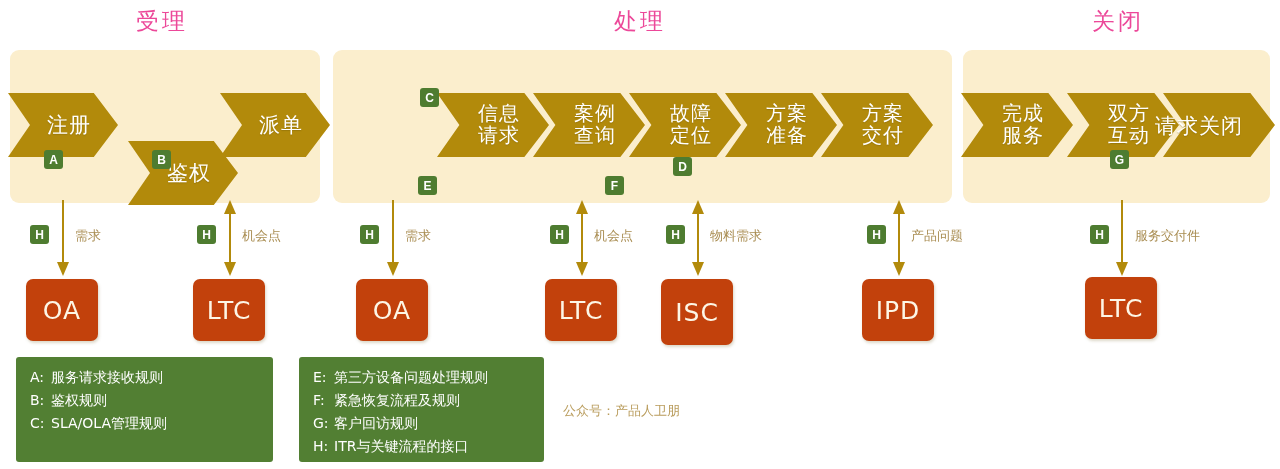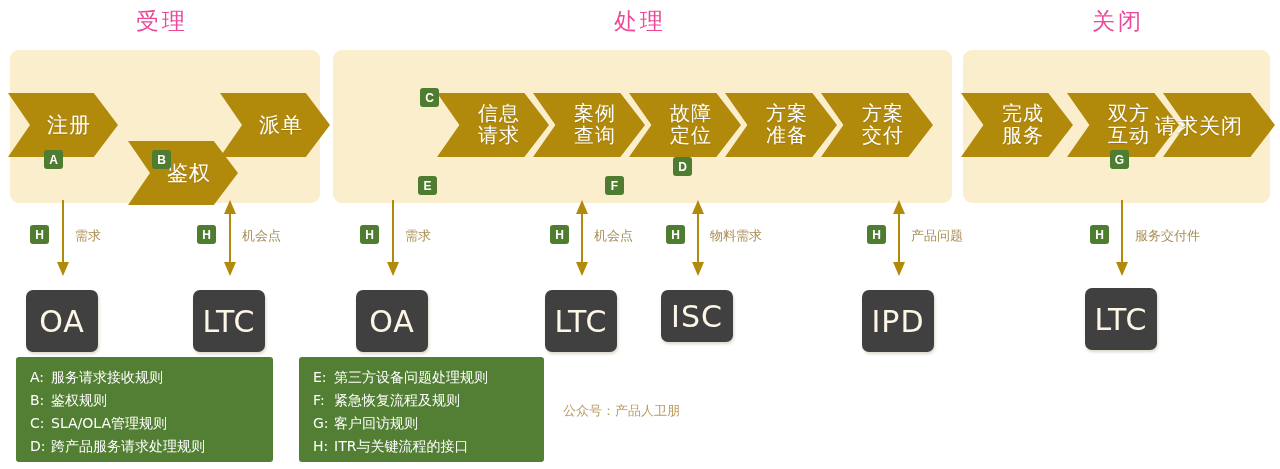--- a/index.html
+++ b/index.html
@@ -89,31 +89,30 @@
     position: absolute;
     font-size: 13px;
     color: #a98d52;
     white-space: nowrap;
     font-family: "DejaVu Sans", "Liberation Sans", sans-serif;
   }
 
   
   .sysbox {
     position: absolute;
-    background: #404040;
+    background: #c2410c;
     border-radius: 7px;
     color: #fdf6e6;
     display: flex;
     align-items: center;
     justify-content: center;
-    font-size: 30px;
+    font-size: 25px;
     letter-spacing: 1px;
     box-shadow: 1px 2px 3px rgba(120,100,40,0.25);
     font-family: "DejaVu Sans", "Liberation Sans", sans-serif;
-    margin-top: 11px;
   }
 
   
   .legend {
     position: absolute;
     background: #527f33;
     border-radius: 3px;
     padding: 9px 14px 10px 14px;
     box-sizing: border-box;
   }
@@ -277,21 +276,21 @@
     <span>LTC</span>
   </div>
 
   <svg class="conn" style="left:689px; top:200px;" width="18" height="78" viewBox="0 0 18 78">
     <line x1="9" y1="8" x2="9" y2="68" stroke="#b28a0b" stroke-width="2"></line>
     <polygon points="9,0 3,14 15,14" fill="#b28a0b"></polygon>
     <polygon points="9,76 3,62 15,62" fill="#b28a0b"></polygon>
   </svg>
   <div class="badge" style="left:666px; top:225px;">H</div>
   <div class="conn-label" style="left:710px; top:227px;">物料需求</div>
-  <div class="sysbox" style="left:661px; top:279px; width:72px; height:52px;">
+  <div class="sysbox" style="left:661px; top:279px; width:72px; height:66px;">
     <span>ISC</span>
   </div>
 
   <svg class="conn" style="left:890px; top:200px;" width="18" height="78" viewBox="0 0 18 78">
     <line x1="9" y1="8" x2="9" y2="68" stroke="#b28a0b" stroke-width="2"></line>
     <polygon points="9,0 3,14 15,14" fill="#b28a0b"></polygon>
     <polygon points="9,76 3,62 15,62" fill="#b28a0b"></polygon>
   </svg>
   <div class="badge" style="left:867px; top:225px;">H</div>
   <div class="conn-label" style="left:911px; top:227px;">产品问题</div>
@@ -312,23 +311,20 @@
   <div class="legend" style="left:16px; top:357px; width:257px; height:105px;">
     <div class="legend-row">
       <span class="legend-key">A:</span><span>服务请求接收规则</span>
     </div>
     <div class="legend-row">
       <span class="legend-key">B:</span><span>鉴权规则</span>
     </div>
     <div class="legend-row">
       <span class="legend-key">C:</span><span>SLA/OLA管理规则</span>
     </div>
-    <div class="legend-row">
-      <span class="legend-key">D:</span><span>跨产品服务请求处理规则</span>
-    </div>
   </div>
 
   <div class="legend" style="left:299px; top:357px; width:245px; height:105px;">
     <div class="legend-row">
       <span class="legend-key">E:</span><span>第三方设备问题处理规则</span>
     </div>
     <div class="legend-row">
       <span class="legend-key">F:</span><span>紧急恢复流程及规则</span>
     </div>
     <div class="legend-row">

